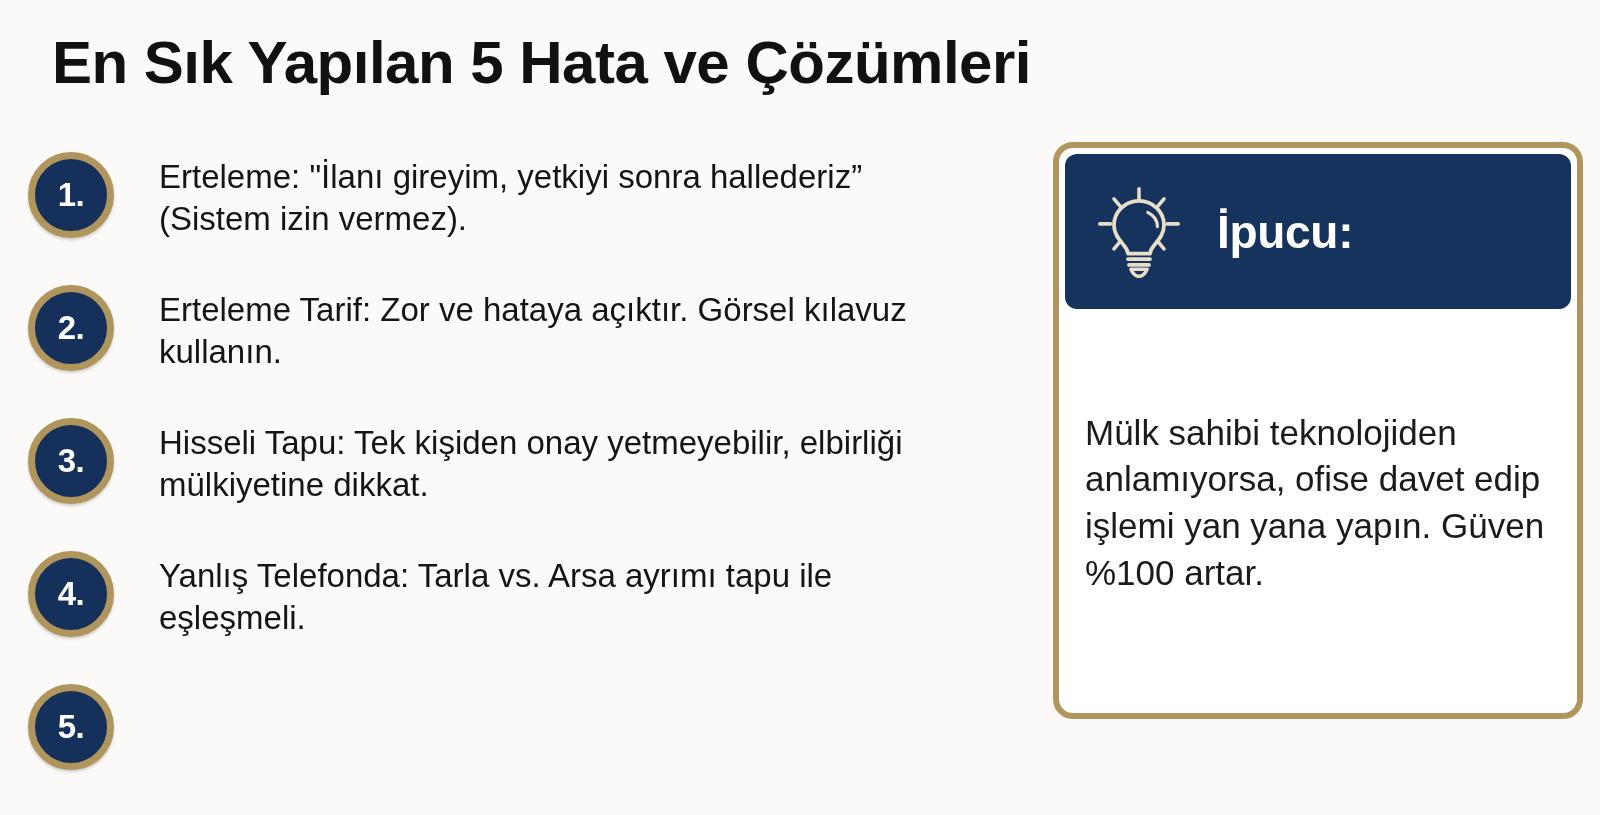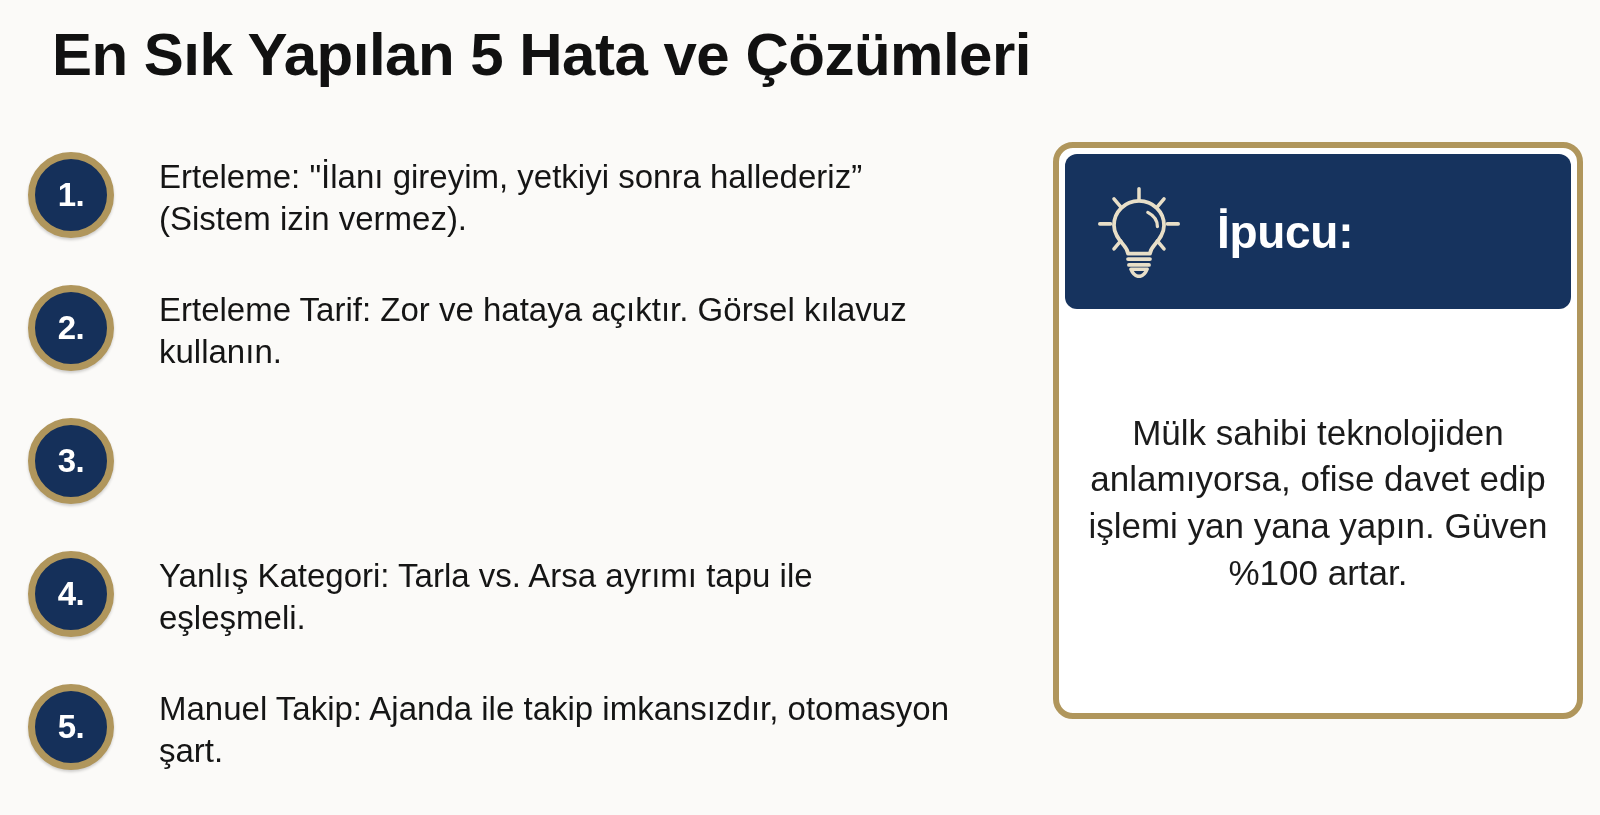--- a/index.html
+++ b/index.html
@@ -15,21 +15,21 @@
     background: #fbfaf8;
     font-family: "Liberation Sans", "DejaVu Sans", sans-serif;
     color: #1a1a1a;
     position: relative;
   }
 
   
   .slide-title {
     position: absolute;
     left: 52px;
-    top: 20px;
+    top: 28px;
     font-size: 60px;
     font-weight: 700;
     letter-spacing: -0.5px;
     line-height: 1.15;
     color: #111111;
     white-space: nowrap;
   }
 
   
   .mistakes-list {
@@ -128,21 +128,21 @@
     flex: 1 1 auto;
     display: flex;
     align-items: center;
     justify-content: center;
     padding: 10px 26px 26px 26px;
   }
 
   .tip-body-text {
     font-size: 35px;
     line-height: 1.33;
-    text-align: center;
+    text-align: left;
     color: #1b1b1b;
   }
 </style>
 </head>
 <body>
 
 <h1 class="slide-title">En Sık Yapılan 5 Hata ve Çözümleri</h1>
 
 <div class="mistakes-list">
 
@@ -161,37 +161,37 @@
     </div>
     <div class="mistake-text">
       <span class="lead">Erteleme Tarif:</span><span> Zor ve hataya açıktır. Görsel kılavuz kullanın.</span>
     </div>
   </div>
 
   <div class="mistake-row">
     <div class="badge">
       <span class="badge-label">3.</span>
     </div>
+    <div class="mistake-text">
+      <span class="lead">Hisseli Tapu:</span><span> Tek kişiden onay yetmeyebilir, elbirliği mülkiyetine dikkat.</span>
+    </div>
   </div>
 
   <div class="mistake-row">
     <div class="badge">
       <span class="badge-label">4.</span>
     </div>
     <div class="mistake-text">
-      <span class="lead">Yanlış Kategori:</span><span> Tarla vs. Arsa ayrımı tapu ile eşleşmeli.</span>
+      <span class="lead">Yanlış Telefonda:</span><span> Tarla vs. Arsa ayrımı tapu ile eşleşmeli.</span>
     </div>
   </div>
 
   <div class="mistake-row">
     <div class="badge">
       <span class="badge-label">5.</span>
-    </div>
-    <div class="mistake-text">
-      <span class="lead">Manuel Takip:</span><span> Ajanda ile takip imkansızdır, otomasyon şart.</span>
     </div>
   </div>
 
 </div>
 
 <div class="tip-card">
 
   <div class="tip-header">
 
     <svg class="bulb-icon" viewBox="0 0 64 68" fill="none">

